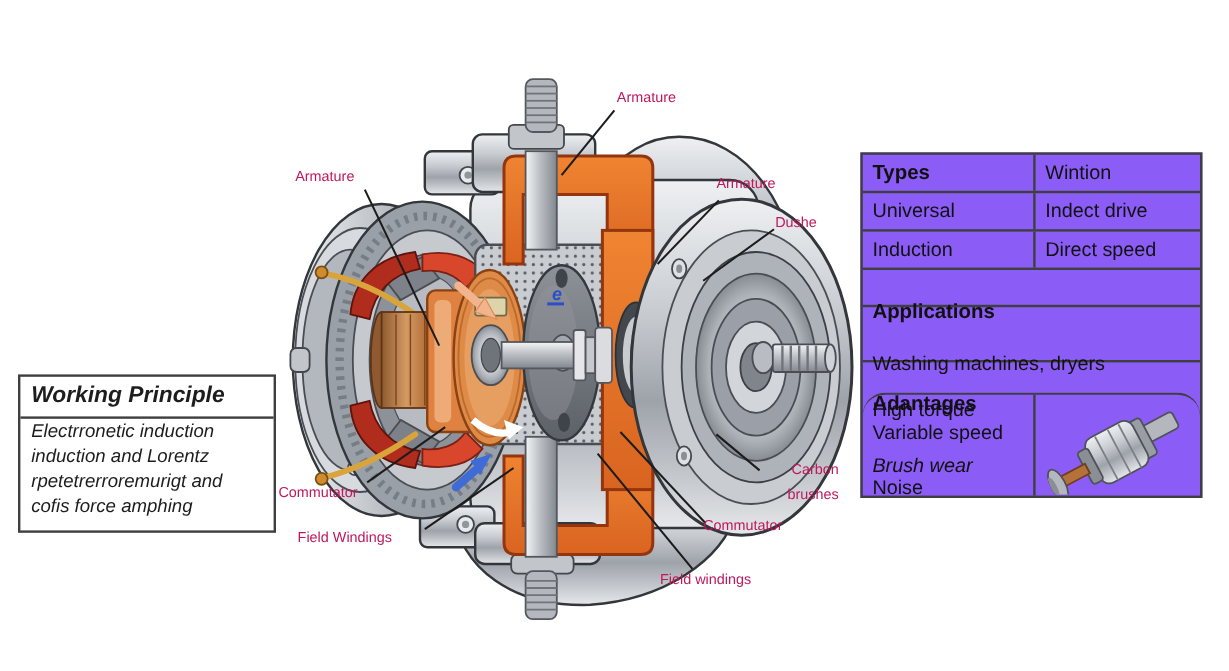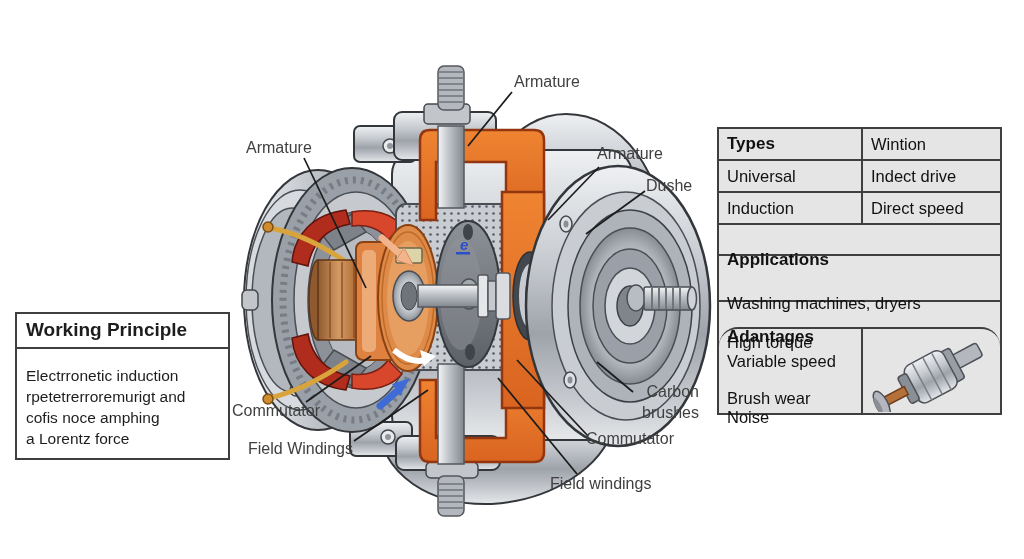--- a/index.html
+++ b/index.html
@@ -2,41 +2,41 @@
 <html><head>
 <meta charset="utf-8">
 <style>
   html,body { margin:0; padding:0; }
   body {
     width:1024px; height:559px; position:relative; overflow:hidden;
     background:#ffffff; font-family:"Liberation Sans", sans-serif; color:#1d1d1d;
   }
   #diagram-svg { position:absolute; left:0; top:0; }
 
-  .label { position:absolute; font-size:16px; line-height:21px; color:#404040; white-space:nowrap; }
+  .label { position:absolute; font-size:12px; line-height:21px; color:#be185d; white-space:nowrap; }
   .label.right-align { text-align:right; }
 
   
-  .wp-box { position:absolute; left:15px; top:312px; width:211px; background:#fff; border:2px solid #3f3f3f; }
+  .wp-box { position:absolute; left:15px; top:312px; width:211px; background:#fff; border:2px solid #3f3f3f;font-style:italic; }
   .wp-title { font-size:19px; font-weight:bold; padding:5px 9px 6px 9px; border-bottom:2px solid #3f3f3f; }
-  .wp-body { padding:16px 9px 9px 9px; font-size:15.5px; line-height:21px; }
+  .wp-body { padding:0 9px 9px 9px; font-size:15.5px; line-height:21px; }
 
   
-  .info-table { position:absolute; left:717px; top:127px; width:281px; background:#e5e5e5; border:2px solid #3f3f3f; font-size:16.5px; color:#111; }
+  .info-table { position:absolute; left:717px; top:127px; width:281px; background:#8b5cf6; border:2px solid #3f3f3f; font-size:16.5px; color:#111; }
   .t-row { display:flex; align-items:stretch; }
   .t-row + .t-row { border-top:2px solid #3f3f3f; }
   .cell { box-sizing:border-box; padding:0 8px; display:flex; align-items:center; }
   .c1 { width:142px; }
   .c2 { flex:1; border-left:2px solid #3f3f3f; }
   .full { flex:1;margin-top:35px; }
   .bold { font-weight:bold; font-size:17px; }
   .h30 { height:30px; } .h29 { height:29px; } .h44 { height:44px; } .h25 { height:25px; } .h84 { height:84px;border-radius:19px; }
   .multiline { display:block; padding-top:2px; line-height:20px; }
   .adv-cell { display:block; padding-top:4px; line-height:19px; }
-  .adv-gap { margin-top:18px; }
+  .adv-gap { margin-top:8px;font-style:italic; }
   .thumb-cell { justify-content:center; padding:0; }
 </style>
 </head>
 <body>
 
 <svg id="diagram-svg" width="1024" height="559" viewBox="0 0 1024 559">
   <defs>
     <linearGradient id="gV" x1="0" y1="0" x2="0" y2="1">
       <stop offset="0" stop-color="#eef0f2"></stop>
         <stop offset="0.35" stop-color="#c6cacf"></stop>
@@ -268,23 +268,23 @@
 </div>
 <div class="label" style="left:586px; top:428px;">Commutator</div>
 <div class="label" style="left:550px; top:473px;">Field windings</div>
 <div class="label" style="left:232px; top:400px;">Commutator</div>
 <div class="label" style="left:248px; top:438px;">Field Windings</div>
 
 <div class="wp-box">
   <div class="wp-title">Working Principle</div>
   <div class="wp-body">
     <div>Electrronetic induction</div>
+    <div>induction and Lorentz</div>
     <div>rpetetrerroremurigt and</div>
-    <div>cofis noce amphing</div>
-    <div>a Lorentz force</div>
+    <div>cofis force amphing</div>
   </div>
 </div>
 
 <div class="info-table">
   <div class="t-row h30">
     <div class="cell c1 bold">Types</div>
     <div class="cell c2">Wintion</div>
   </div>
   <div class="t-row h30">
     <div class="cell c1">Universal</div>

